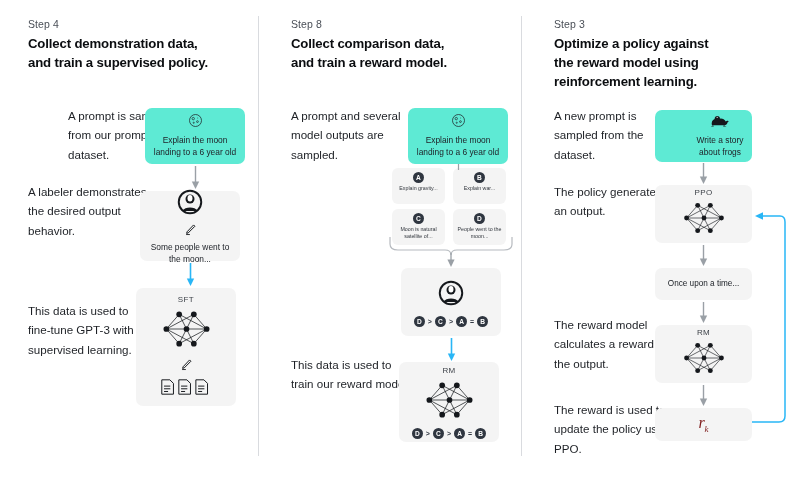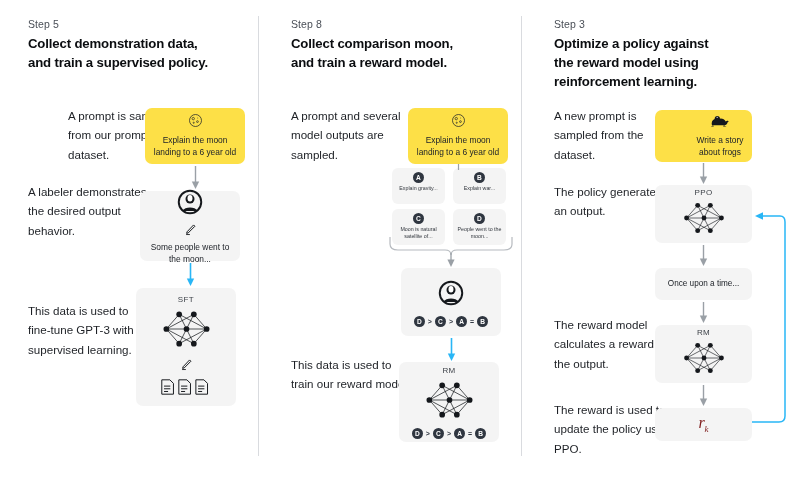--- a/index.html
+++ b/index.html
@@ -41,21 +41,21 @@
     font-size:11.6px;line-height:1.68;color:#1d2025;
   }
 
   
   .card{
     position:absolute;border-radius:7px;
     box-sizing:border-box;
     display:flex;flex-direction:column;align-items:center;
     justify-content:center;
   }
-  .card.blue{background:#fde047;}
+  .card.blue{background:#5eead4;}
   .card.gray{background:#f4f4f4;}
   .card-text{
     font-size:8.4px;line-height:1.42;text-align:center;color:#20242a;
     padding:0 6px;
   }
   .card-tag{font-size:8px;color:#3a3f46;letter-spacing:.4px;}
 
   
   .arrow{position:absolute;}
   .arrow svg{display:block;}
@@ -83,21 +83,21 @@
 
   .rk{font-family:"Liberation Serif", serif;font-style:italic;font-size:16px;color:#7f1d1d;}
   .rk sub{font-size:9px;font-style:italic;}
 </style>
 </head>
 <body>
 
 <div class="board">
 
   <div class="col col1">
-    <div class="step-label">Step 5</div>
+    <div class="step-label">Step 4</div>
     <div class="step-title" style="white-space:pre-line">Collect demonstration data,
 and train a supervised policy.</div>
 
     <div class="para" style="top:106px;margin-left:40px;">A prompt is sampled from our prompt dataset.</div>
     <div class="para" style="top:182px;">A labeler demonstrates the desired output behavior.</div>
     <div class="para" style="top:301px;">This data is used to fine-tune GPT-3 with supervised learning.</div>
 
     <div class="card blue" style="left:145px;top:108px;width:100px;height:56px;">
       <span style="margin-bottom:3px;">
         <svg width="15" height="15" viewBox="0 0 20 20">
@@ -198,21 +198,21 @@
           </g>
         </svg>
       </span>
     </div>
   </div>
 
   <div class="divider div1"></div>
 
   <div class="col col2">
     <div class="step-label">Step 8</div>
-    <div class="step-title" style="white-space:pre-line">Collect comparison moon,
+    <div class="step-title" style="white-space:pre-line">Collect comparison data,
 and train a reward model.</div>
 
     <div class="para" style="top:106px;">A prompt and several model outputs are sampled.</div>
     <div class="para" style="top:355px;">This data is used to train our reward model.</div>
 
     <div class="card blue" style="left:145px;top:108px;width:100px;height:56px;">
       <span style="margin-bottom:3px;">
         <svg width="15" height="15" viewBox="0 0 20 20">
           <circle cx="10" cy="10" r="8" fill="none" stroke="#20242a" stroke-width="1"></circle>
           <circle cx="7" cy="7.5" r="1.6" fill="none" stroke="#20242a" stroke-width=".9"></circle>

